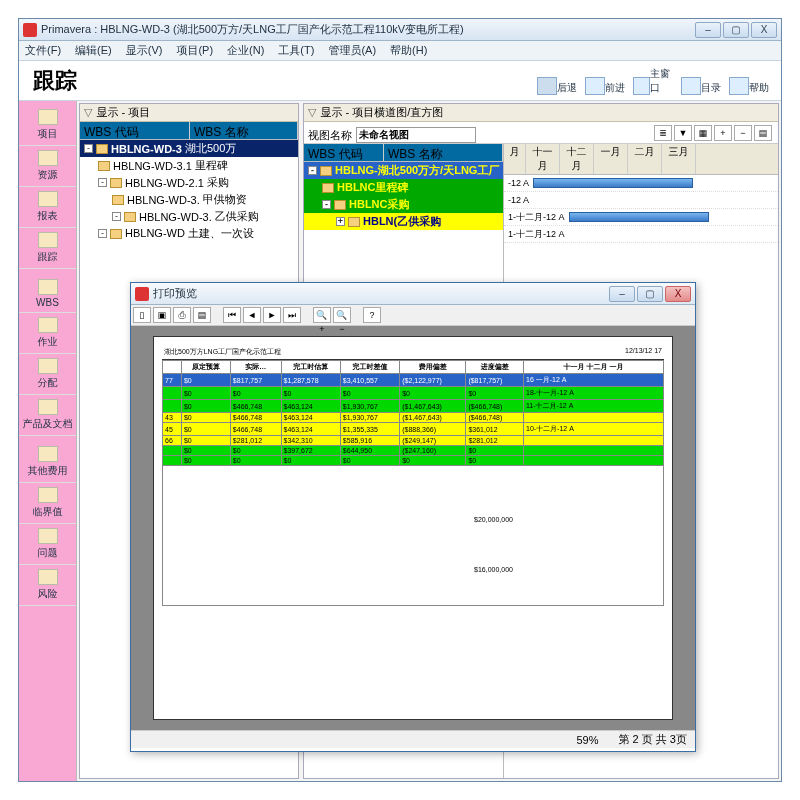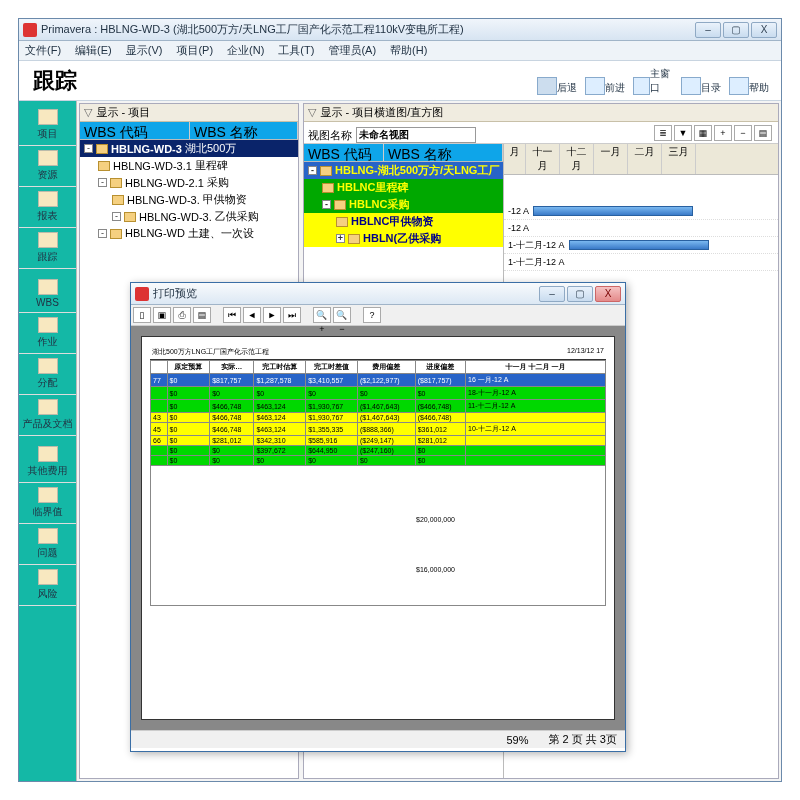--- a/index.html
+++ b/index.html
@@ -18,60 +18,60 @@
 .menubar span { cursor: pointer; }
 
 .header { background: #fff; height: 40px; display: flex; align-items: center; border-bottom: 1px solid #c8d4e0; }
 .header-title { font-size: 22px; font-weight: bold; padding: 0 14px; flex: 1; font-family: SimSun; }
 .header-tools { display: flex; gap: 6px; padding-right: 10px; }
 .tool { display: flex; flex-direction: row; align-items: flex-end; width: 42px; cursor: pointer; }
 .tool-icon { width: 20px; height: 18px; background: #ddeeff; border: 1px solid #88aacc; }
 .tool-label { font-size: 10px; color: #234; }
 
 .body { display: flex; height: calc(100% - 82px); }
-.vtoolbar { width: 58px; background: #14b8a6; border-right: 1px solid #bbb; display: flex; flex-direction: column; padding-top: 4px; }
+.vtoolbar { width: 58px; background: #f9a8d4; border-right: 1px solid #bbb; display: flex; flex-direction: column; padding-top: 4px; }
 .vbtn { display: flex; flex-direction: column; align-items: center; padding: 4px 0; cursor: pointer; border-bottom: 1px solid #ddd; }
 .vbtn-icon { width: 20px; height: 16px; background: #f8e8c0; border: 1px solid #bba; margin-bottom: 2px; }
 .vbtn-label { font-size: 10px; color: #234; }
 
 .content { flex: 1; display: flex; }
 .pane { border: 1px solid #aab; background: #fff; margin: 2px; display: flex; flex-direction: column; }
 .pane-left { width: 220px; }
 .pane-right { flex: 1; }
 .pane-header { background: #f0ece0; height: 18px; border-bottom: 1px solid #c8c0a8; display: flex; align-items: center; padding: 0 4px; font-size: 11px; }
 .pane-header .arrow { color: #666; margin-right: 4px; }
 
 .subhdr { background: #fff; height: 22px; display: flex; align-items: flex-end; padding: 0 4px; gap: 4px; border-bottom: 1px solid #ccc; font-size: 11px; }
 .subhdr input { height: 16px; font-size: 10px; border: 1px solid #999; padding: 0 2px; }
 
-.thead { display: flex; background: #0ea5e9; border-bottom: 1px solid #bbb; height: 18px; font-size: 14px; }
+.thead { display: flex; background: #0369a1; border-bottom: 1px solid #bbb; height: 18px; font-size: 12px; }
 .thead > div { border-right: 1px solid #ccc; padding: 2px 4px; }
 
 .tree { font-size: 11px; }
 .tree-row { display: flex; align-items: center; height: 17px; padding-left: 4px; }
 .tree-row.sel { background: #0a246a; color: #fff; }
 .tree-row.blue { background: #2864c8; color: #ff0; font-weight: bold; }
 .tree-row.green { background: #00a800; color: #ff0; font-weight: bold; }
 .tree-row.yellow { background: #ffff00; color: #008; font-weight: bold; }
 .tree-row .box { width: 9px; height: 9px; border: 1px solid #888; background: #fff; color: #333; font-size: 9px; line-height: 7px; text-align: center; margin-right: 3px; }
 .tree-row .ficon { width: 12px; height: 10px; background: #f5d080; border: 1px solid #b89030; margin-right: 3px; }
 .indent1 { padding-left: 18px; }
 .indent2 { padding-left: 32px; }
 
 .gantt-head { display: flex; background: #ece8d8; border-bottom: 1px solid #bbb; font-size: 10px; }
 .gantt-head > div { border-right: 1px solid #ccc; padding: 1px 2px; text-align: center; }
-.gantt-body { position: relative; margin-top: 28px; }
+.gantt-body { position: relative; }
 .gantt-row { height: 17px; border-bottom: 1px dotted #ddd; display: flex; align-items: center; font-size: 9px; padding-left: 4px; }
 .bar { height: 10px; background: linear-gradient(#7ab8f0,#3a7ac8); border: 1px solid #2860a0; margin-left: 4px; }
 
 .toolbar-icons { display: flex; gap: 2px; padding: 2px; background: #f0f0f0; border-bottom: 1px solid #ccc; }
 .ticon { width: 18px; height: 16px; border: 1px solid #aaa; background: #fff; cursor: pointer; font-size: 9px; text-align: center; line-height: 14px; }
 
 
-.preview-window { left: 130px; top: 282px; width: 496px; height: 470px; background: #fff; border: 1px solid #3a6ea5; box-shadow: 2px 2px 8px rgba(0,0,0,.3); }
+.preview-window { left: 130px; top: 282px; width: 566px; height: 470px; background: #fff; border: 1px solid #3a6ea5; box-shadow: 2px 2px 8px rgba(0,0,0,.3); }
 .preview-window .titlebar { background: linear-gradient(#f8fafc,#dce8f4); }
 .preview-body { background: #888; height: calc(100% - 64px); display: flex; justify-content: center; padding: 10px; overflow: hidden; }
 .page { background: #fff; width: 520px; border: 1px solid #333; padding: 8px; font-size: 7px; }
 .page-table { border-collapse: collapse; width: 100%; }
 .page-table td, .page-table th { border: 1px solid #888; padding: 1px 2px; font-size: 7px; }
 .page-table .r-blue { background: #2864c8; color: #fff; }
 .page-table .r-green { background: #00d800; }
 .page-table .r-yellow { background: #ffff00; }
 .statusbar { height: 18px; background: #f0f0f0; border-top: 1px solid #ccc; display: flex; align-items: center; justify-content: flex-end; padding: 0 8px; gap: 20px; font-size: 11px; }
 </style>
@@ -230,24 +230,20 @@
                   <span>HBLNG-湖北500万方/天LNG工厂</span>
                 </div>
               <div class="tree-row green indent1">
                   <span class="ficon"></span>
                   <span>HBLNC里程碑</span>
                 </div>
               <div class="tree-row green indent1">
                   <span class="box">-</span>
                   <span class="ficon"></span>
                   <span>HBLNC采购</span>
-                </div>
-              <div class="tree-row yellow indent2">
-                  <span class="ficon"></span>
-                  <span>HBLNC甲供物资</span>
                 </div>
               <div class="tree-row yellow indent2">
                   <span class="box">+</span>
                   <span class="ficon"></span>
                   <span>HBLN(乙供采购</span>
                 </div>
             </div>
           </div>
           <div style="flex:1">
             <div class="gantt-head">

